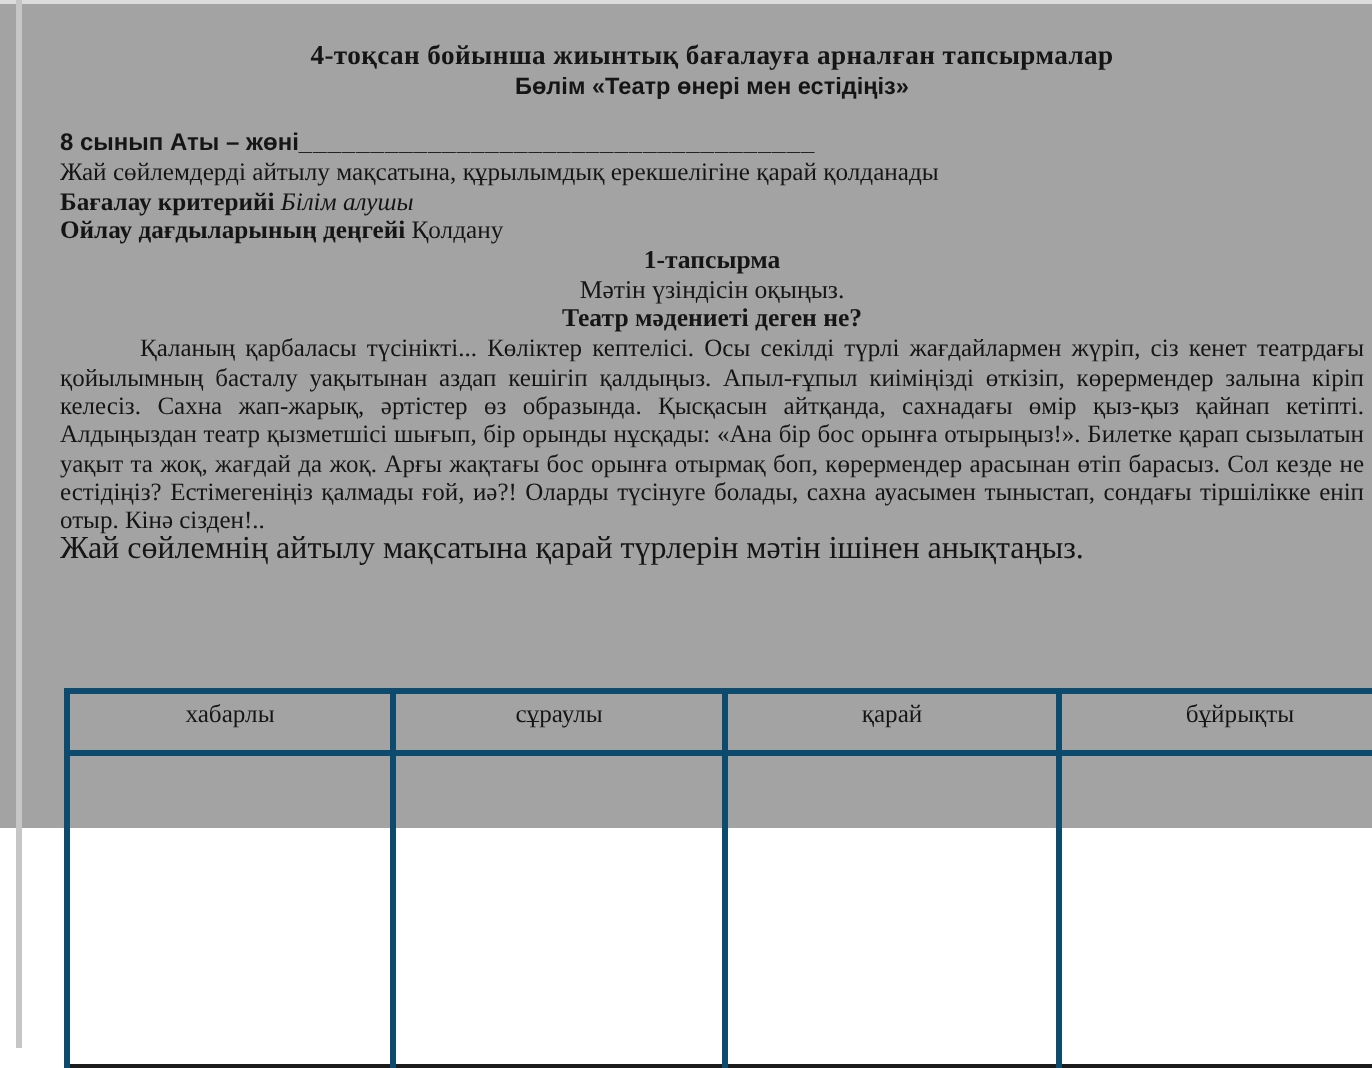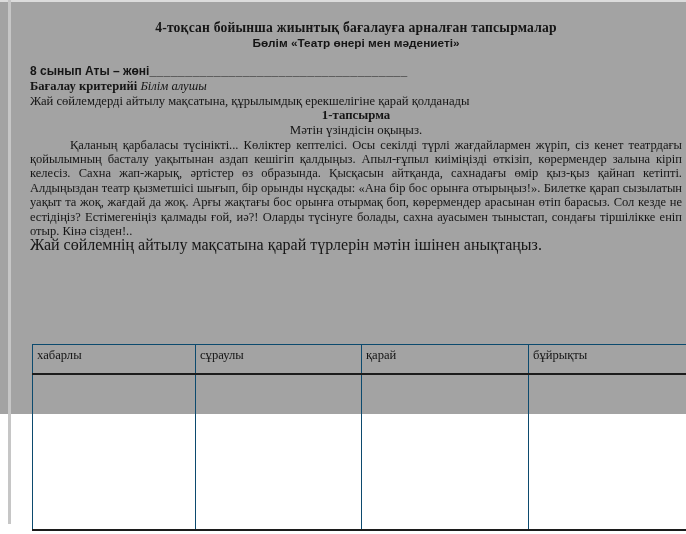--- a/index.html
+++ b/index.html
@@ -92,24 +92,24 @@
     left: 32px;
     top: 344px;
     border-collapse: collapse;
     table-layout: fixed;
     width: 680px;
   }
   .answer-table col.c1 { width: 163px; }
   .answer-table col.c2 { width: 166px; }
   .answer-table col.c3 { width: 167px; }
   .answer-table th, .answer-table td {
-    border: 1px solid #0c4a6e;
+    border: 3px solid #0c4a6e;
     font-size: 12.6px;
     font-weight: normal;
-    text-align: left;
+    text-align: center;
     vertical-align: top;
     padding: 3px 4px;
   }
   .answer-table thead th {
     height: 22px;
     border-bottom: 2px solid #1c1c1c;
   }
   .answer-table tbody td {
     height: 148px;
     border-bottom: 2px solid #1c1c1c;
@@ -119,34 +119,36 @@
 <body>
 
 <div class="page">
   <div class="top-edge"></div>
   <div class="edge-strip"></div>
 
   <div class="content">
 
     <div class="serif-title center">4-тоқсан бойынша жиынтық бағалауға арналған тапсырмалар</div>
 
-    <div class="sans sans-subtitle center">Бөлім «Театр өнері мен мәдениеті»</div>
+    <div class="sans sans-subtitle center">Бөлім «Театр өнері мен естідіңіз»</div>
 
     <div class="sans student-line"><span>8 сынып Аты – жөні</span><span class="blank">____________________________________</span></div>
 
 
+    <div class="meta">Жай сөйлемдерді айтылу мақсатына, құрылымдық ерекшелігіне қарай қолданады</div>
+
     <div class="meta"><span class="bold">Бағалау критерийі</span> <span class="italic">Білім алушы</span></div>
 
-    <div class="meta">Жай сөйлемдерді айтылу мақсатына, құрылымдық ерекшелігіне қарай қолданады</div>
-
+    <div class="meta"><span class="bold">Ойлау дағдыларының деңгейі</span> <span>Қолдану</span></div>
 
     <div class="task-head center bold">1-тапсырма</div>
 
     <div class="task-head center">Мәтін үзіндісін оқыңыз.</div>
 
+    <div class="task-head center bold">Театр мәдениеті деген не?</div>
 
     <p class="body-text">Қаланың қарбаласы түсінікті... Көліктер кептелісі. Осы секілді түрлі жағдайлармен жүріп, сіз кенет театрдағы қойылымның басталу уақытынан аздап кешігіп қалдыңыз. Апыл-ғұпыл киіміңізді өткізіп, көрермендер залына кіріп келесіз. Сахна жап-жарық, әртістер өз образында. Қысқасын айтқанда, сахнадағы өмір қыз-қыз қайнап кетіпті. Алдыңыздан театр қызметшісі шығып, бір орынды нұсқады: «Ана бір бос орынға отырыңыз!». Билетке қарап сызылатын уақыт та жоқ, жағдай да жоқ. Арғы жақтағы бос орынға отырмақ боп, көрермендер арасынан өтіп барасыз. Сол кезде не естідіңіз? Естімегеніңіз қалмады ғой, иә?! Оларды түсінуге болады, сахна ауасымен тыныстап, сондағы тіршілікке еніп отыр. Кінә сізден!..</p>
 
     <div class="q-line">Жай сөйлемнің айтылу мақсатына қарай түрлерін мәтін ішінен анықтаңыз.</div>
 
   </div>
 
   <table class="answer-table">
     <colgroup>
       <col class="c1">

